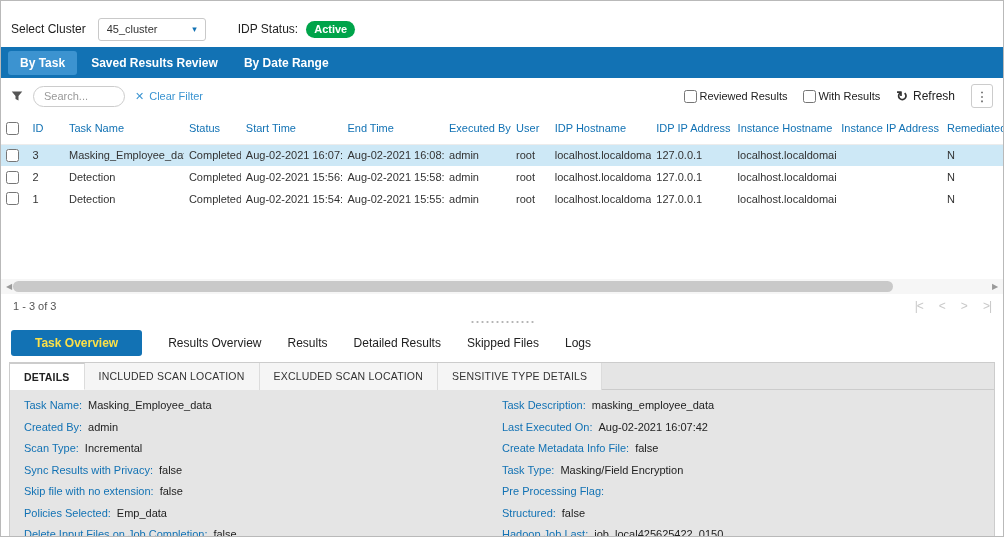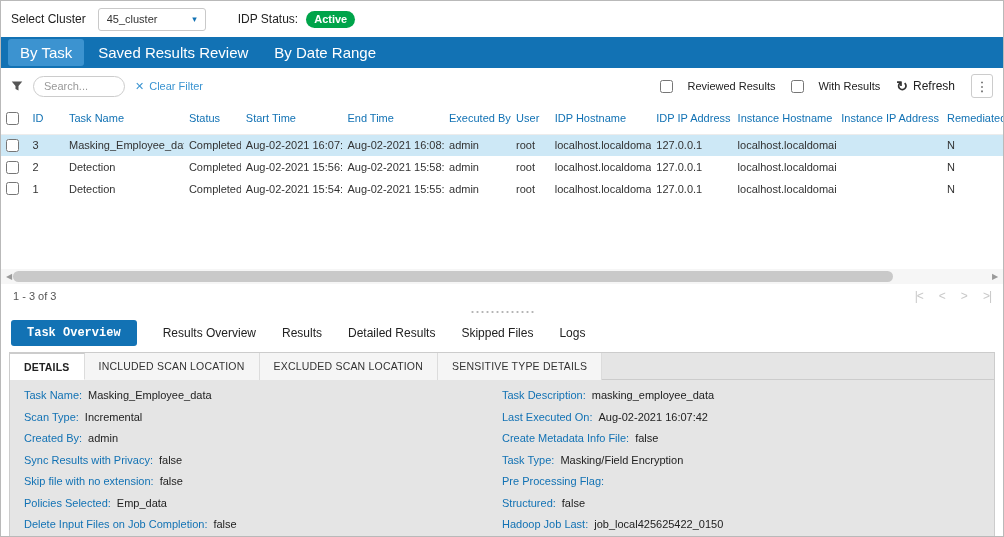--- a/index.html
+++ b/index.html
@@ -6,42 +6,42 @@
   html,body { margin:0; padding:0; }
   body {
     width:1004px; height:537px;
     font-family:"Liberation Sans", sans-serif;
     background:#fff; color:#222;
     border:1px solid #b9b9b9;
     overflow:hidden; position:relative;
   }
 
   
-  .topbar { height:36px; display:flex; align-items:center; padding:0 10px; gap:8px; font-size:12px; }
+  .topbar { height:36px; display:flex; align-items:center; padding:0 10px; gap:8px; font-size:12px;margin-top:10px; }
   .dropdown { width:108px; height:23px; border:1px solid #c9c9c9; border-radius:3px; display:flex;
     align-items:center; justify-content:space-between; padding:8px 8px; font-size:11px; color:#333;
     background:#fff; cursor:pointer; margin-left:4px; }
   .chev { color:#1272b4; font-size:9px; }
   .idp-label { margin-left:24px; }
   .badge { background:#00a44a; color:#fff; font-size:11px; font-weight:bold; padding:2px 8px 3px; border-radius:9px; }
 
   
   .bluebar { height:31px; background:#1272b4; display:flex; align-items:center; padding:0 7px; gap:2px; }
-  .bluetab { color:#fff; font-size:15px; font-weight:normal; padding:5px 12px; border-radius:3px; cursor:pointer; white-space:nowrap; }
+  .bluetab { color:#fff; font-size:12px; font-weight:bold; padding:5px 12px; border-radius:3px; cursor:pointer; white-space:nowrap; }
   .bluetab.active { background:#3c93d0; }
 
   
   .filterbar { height:36px; display:flex; align-items:center; padding:16px 10px; gap:10px; }
   .funnel { display:flex; align-items:center; }
   .search { width:92px; height:21px; border:1px solid #ccc; border-radius:11px; padding:0 10px;
     font-size:11px; color:#333; outline:none; font-family:inherit; }
   .search::placeholder { color:#999; }
   .clear { color:#3b94d1; font-size:11px; display:flex; gap:5px; align-items:center; cursor:pointer; }
   .right-controls { margin-left:auto; display:flex; align-items:center; gap:16px; }
-  .chk { display:flex; align-items:center; gap:14px; font-size:11px; color:#222; cursor:pointer; }
+  .chk { display:flex; align-items:center; gap:2px; font-size:11px; color:#222; cursor:pointer; }
   .chk input { width:13px; height:13px; margin:0; }
   .refresh { display:flex; align-items:center; gap:5px; font-size:12px; color:#222; cursor:pointer; }
   .refresh .ric { font-size:14px; color:#333; font-weight:bold; }
   .kebab { width:22px; height:24px; border:1px solid #ccc; border-radius:3px; display:flex;
     align-items:center; justify-content:center; color:#444; font-size:13px; cursor:pointer; }
 
   
   table { width:100%; border-collapse:collapse; table-layout:fixed; }
   th { color:#1272b4; font-weight:normal; text-align:left; font-size:11px; padding:7px 5px 9px;
     white-space:nowrap; overflow:hidden; cursor:pointer; border-bottom:1px solid #ececec; }
@@ -63,21 +63,21 @@
   .pageicons span { cursor:pointer; letter-spacing:-1px; }
 
   
   .splitter { height:8px; display:flex; align-items:center; justify-content:center; }
   .grip { width:64px; height:4px; background-image:radial-gradient(circle, #b5b5b5 1px, transparent 1.2px);
     background-size:5px 4px; background-repeat:repeat-x; cursor:row-resize; }
 
   
   .dtabs { height:34px; display:flex; align-items:center; padding:0 10px; gap:26px; font-size:12px; color:#222; }
   .dtab { cursor:pointer; white-space:nowrap; }
-  .dtab.active { background:#1272b4; color:#ffffff; font-weight:bold; padding:6px 16px; border-radius:3px;font-family:Liberation Mono, monospace; }
+  .dtab.active { background:#1272b4; color:#fde047; font-weight:bold; padding:6px 24px; border-radius:3px; }
 
   
   .panel { margin:2px 8px 0; border:1px solid #ccc; height:186px; background:#e5e5e5; }
   .subtabs { display:flex; border-bottom:1px solid #ccc; align-items:stretch; height:27px; }
   .subtab { font-size:10.5px; color:#333; padding:7px 14px; background:#f5f5f5; cursor:pointer;
     border-right:1px solid #dcdcdc; white-space:nowrap; letter-spacing:.2px; margin-bottom:-1px; }
   .subtab.active { background:#fff; border-bottom:1px solid #fff; border-top:1px solid #ccc; font-weight:bold; color:#222; }
   .subtab:first-child { border-left:none; }
   .details { display:flex; padding:9px 14px 0; }
   .dcol { width:50%; }
@@ -253,28 +253,28 @@
     <span class="subtab">EXCLUDED SCAN LOCATION</span>
     <span class="subtab">SENSITIVE TYPE DETAILS</span>
   </div>
   <div class="details">
     <div class="dcol">
       <div class="field">
         <span class="flabel">Task Name:</span>
         <span class="fvalue">Masking_Employee_data</span>
       </div>
       <div class="field">
+        <span class="flabel">Created By:</span>
+        <span class="fvalue">admin</span>
+      </div>
+      <div class="field">
         <span class="flabel">Scan Type:</span>
         <span class="fvalue">Incremental</span>
       </div>
       <div class="field">
-        <span class="flabel">Created By:</span>
-        <span class="fvalue">admin</span>
-      </div>
-      <div class="field">
         <span class="flabel">Sync Results with Privacy:</span>
         <span class="fvalue">false</span>
       </div>
       <div class="field">
         <span class="flabel">Skip file with no extension:</span>
         <span class="fvalue">false</span>
       </div>
       <div class="field">
         <span class="flabel">Policies Selected:</span>
         <span class="fvalue">Emp_data</span>

